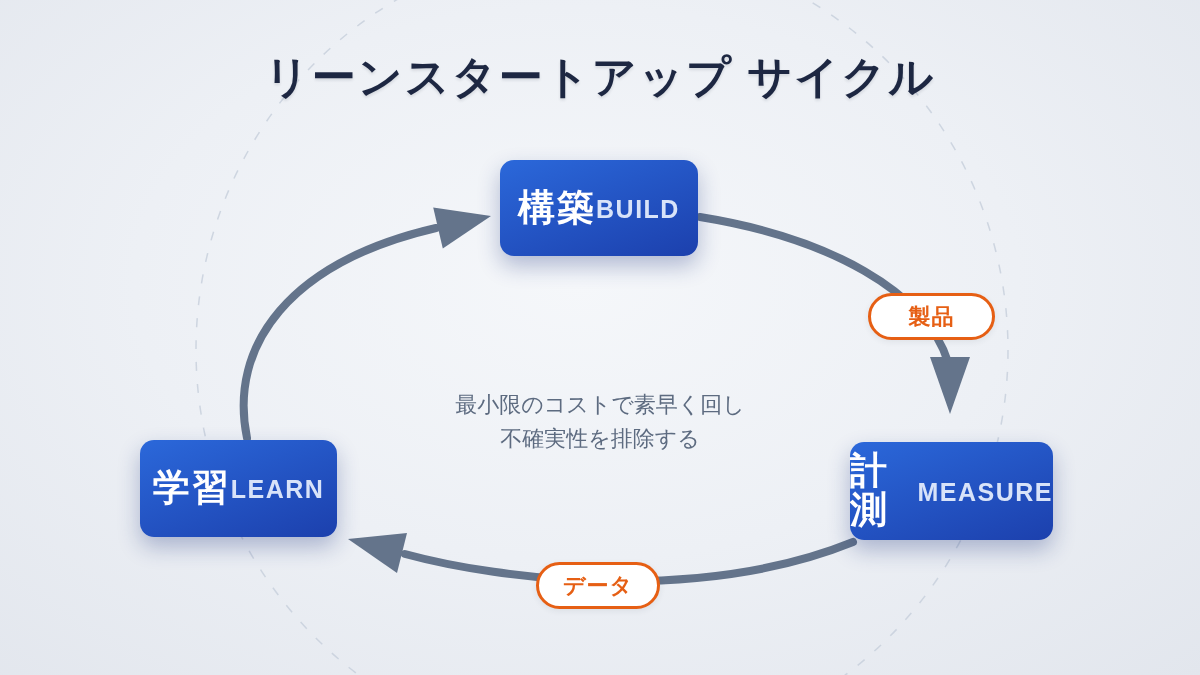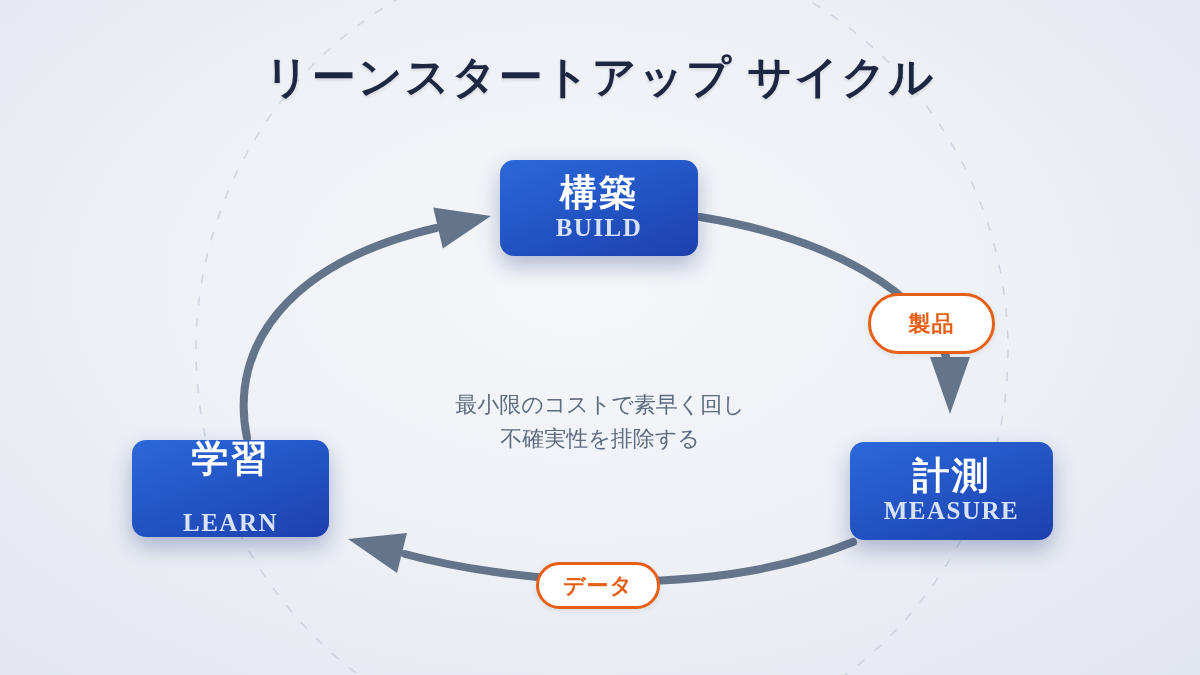--- a/index.html
+++ b/index.html
@@ -30,59 +30,57 @@
     letter-spacing: 2px;
     color: #1d2742;
     text-shadow: 0 2px 3px rgba(30,41,59,0.12);
   }
   .node {
     position: absolute;
     border-radius: 14px;
     background: linear-gradient(160deg, #2b68da 0%, #1c40ad 100%);
     box-shadow: 0 10px 22px rgba(23, 48, 122, 0.30);
     display: flex;
-    flex-direction: column;
     align-items: center;
     justify-content: center;
     color: #ffffff;
-    font-family: Liberation Serif, serif;
   }
   .node .kanji {
     font-size: 37px;
     font-weight: 800;
     line-height: 1.05;
     letter-spacing: 2px;
   }
   .node .sub {
     font-size: 25px;
     font-weight: 600;
     letter-spacing: 1.5px;
     color: rgba(227, 235, 252, 0.95);
     margin-top: 2px;
   }
   .node-build   { left: 500px; top: 160px; width: 198px; height: 96px; }
   .node-measure { left: 850px; top: 442px; width: 203px; height: 98px; }
-  .node-learn   { left: 132px; top: 440px; width: 197px; height: 97px; justify-content: space-between; }
+  .node-learn   { left: 140px; top: 440px; width: 197px; height: 97px; }
   .pill {
     position: absolute;
     background: #ffffff;
     border: 3.5px solid #e65f14;
     border-radius: 999px;
     display: flex;
     align-items: center;
     justify-content: center;
     font-size: 22px;
     font-weight: 800;
     letter-spacing: 1px;
     color: #e65f14;
     box-shadow: 0 2px 6px rgba(40,50,70,0.08);
     box-sizing: border-box;
   }
   .pill-idea    { left: 210px; top: 294px; width: 142px; height: 43px; }
-  .pill-product { left: 868px; top: 293px; width: 127px; height: 61px; }
+  .pill-product { left: 868px; top: 293px; width: 127px; height: 47px; }
   .pill-data    { left: 536px; top: 562px; width: 124px; height: 47px; }
   .note {
     position: absolute;
     left: 600px; top: 388px;
     transform: translateX(-50%);
     text-align: center;
     font-size: 22px;
     line-height: 34px;
     font-weight: 500;
     color: #5d6b80;

